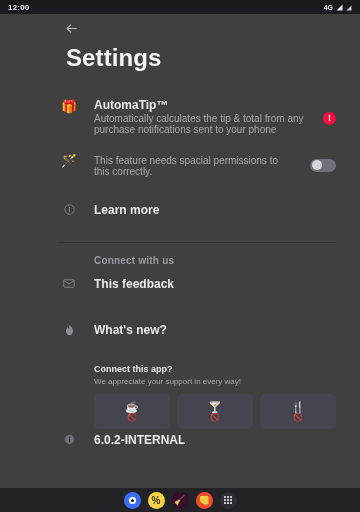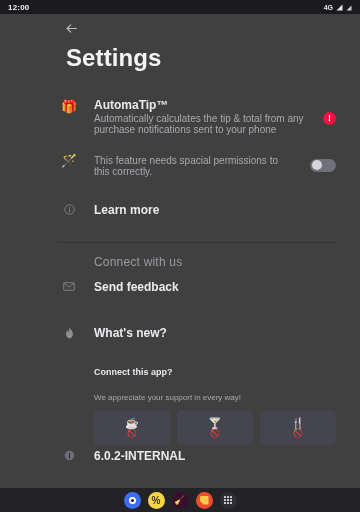--- a/index.html
+++ b/index.html
@@ -116,36 +116,36 @@
   }
   .toggle.off { background: #6f7079; }
   .toggle.off .knob { left: 1.5px; background: #d6d6da; }
 
   .divider {
     height: 1px; background: #33343a;
     margin: 9px 0 0 0;
   }
 
   .section-label {
-    font-size: 12px; font-weight: normal;
+    font-size: 10px; font-weight: bold;
     color: #9a9aa2;
     margin: 12px 0 6px 36px;
     letter-spacing: .2px;
   }
 
   
   .support {
     margin: 10px 0 0 36px;
   }
   .support-title {
     font-size: 9px; font-weight: bold; color: #e9e9ee;
     line-height: 12px;
   }
   .support-sub {
-    font-size: 8px; color: #a8a8b0; margin-top: 14px; line-height: 11px;
+    font-size: 8px; color: #a8a8b0; margin-top: 1px; line-height: 11px;
   }
   .tiles {
     display: flex; gap: 7px; margin-top: 7px;
   }
   .tile {
     flex: 1;
     height: 35px;
     background: #44454e;
     border-radius: 5px;
     display: flex; flex-direction: column;
@@ -263,21 +263,21 @@
 
 
     <div class="row" style="margin-top:7px">
       <div class="row-icon">
         <svg width="12" height="11" viewBox="0 0 16 13">
             <rect x="1" y="1.5" width="14" height="10" rx="1" stroke="#8e8e96" stroke-width="1.1" fill="none"></rect>
             <path d="M1.6 2.4 L8 7.4 L14.4 2.4" stroke="#8e8e96" stroke-width="1.1" fill="none"></path>
           </svg>
       </div>
       <div class="row-body">
-        <div class="row-title">Send feedback</div>
+        <div class="row-title">This feedback</div>
       </div>
     </div>
 
     <div class="row" style="margin-top:12px">
       <div class="row-icon">
         <svg width="11" height="12" viewBox="0 0 14 16">
             <path d="M7 1 C8.6 4 11.6 5.4 11.6 9.2 C11.6 12.4 9.5 15 7 15 C4.5 15 2.4 12.4 2.4 9.2 C2.4 6.8 4 5.6 4.6 4 C5 5.6 6.2 6 6.4 7.4 C6.8 5.6 6.2 3.4 7 1 Z" fill="#8e8e96"></path>
           </svg>
       </div>
       <div class="row-body">

